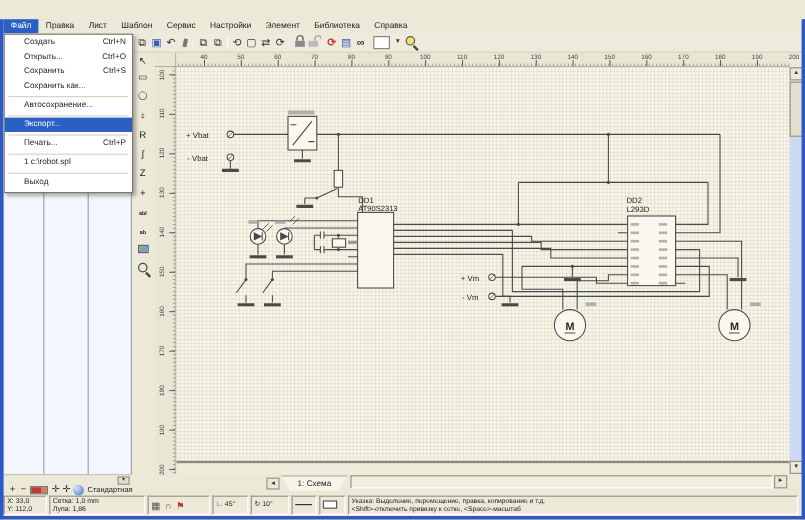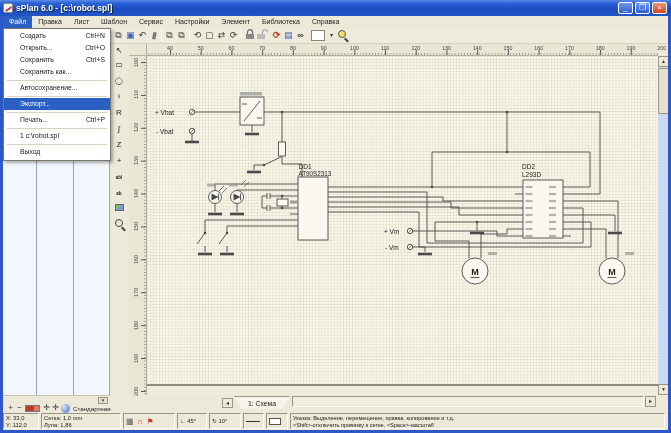--- a/index.html
+++ b/index.html
@@ -98,29 +98,20 @@
   
   .bleft  { position:absolute; left:0; top:16px; width:3px;  height:417px; background:#2E58C8; }
   .bright { position:absolute; left:668px; top:16px; width:3px; height:417px; background:#2E58C8; }
   .bbot   { position:absolute; left:0; top:430px; width:671px; height:3px; background:#2E58C8; }
 </style>
 </head>
 <body>
 
 <div class="window">
 
-  <div class="titlebar">
-    <span class="appicon"></span>
-    <span class="title">sPlan 6.0 - [c:\robot.spl]</span>
-    <span class="winbtns">
-      <span class="wbtn">_</span>
-      <span class="wbtn">❐</span>
-      <span class="wbtn close">×</span>
-    </span>
-  </div>
 
   <div class="menubar"><span class="mitem sel">Файл</span><span class="mitem">Правка</span><span class="mitem">Лист</span><span class="mitem">Шаблон</span><span class="mitem">Сервис</span><span class="mitem">Настройки</span><span class="mitem">Элемент</span><span class="mitem">Библиотека</span><span class="mitem">Справка</span></div>
 
   <div class="toolbar">
     <span class="tbtn" style="left:109px">⧉</span>
     <span class="tbtn" style="left:121px;color:#3A5FB8">▣</span>
     <span class="tbtn" style="left:133px">↶</span>
     <span class="tbtn" style="left:145px;color:#777;transform:rotate(12deg)">▮</span>
     <span class="tsep" style="left:158px"></span>
     <span class="tbtn" style="left:160px">⧉</span>

